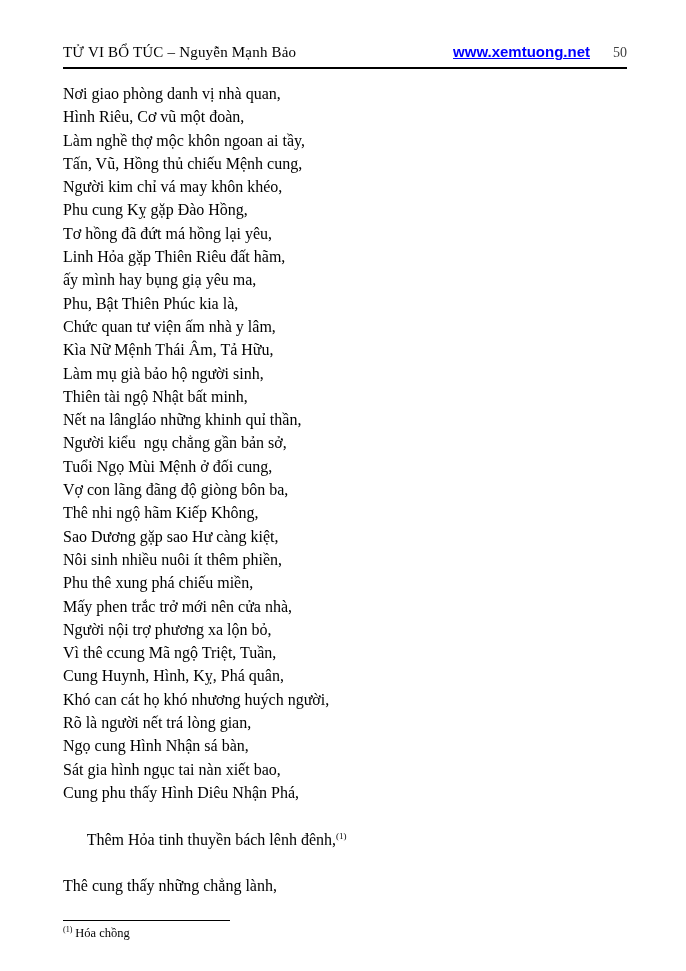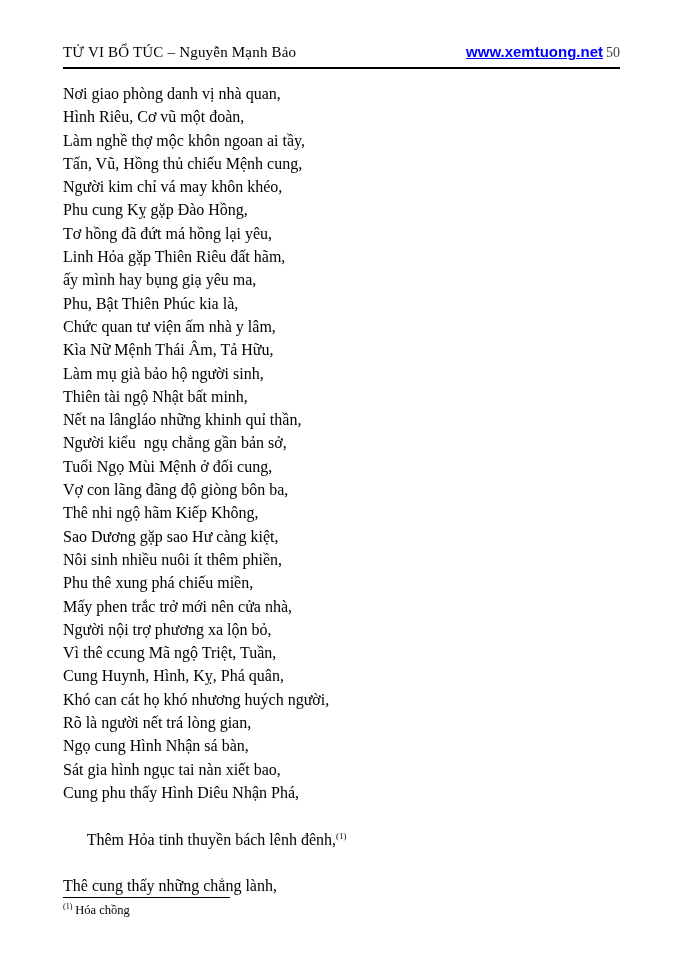--- a/index.html
+++ b/index.html
@@ -11,38 +11,38 @@
     width: 686px;
     height: 971px;
     font-family: "Liberation Serif", serif;
     color: #000000;
     position: relative;
     overflow: hidden;
   }
   .page {
     position: absolute;
     left: 63px;
-    right: 66px;
+    right: 59px;
     top: 0;
   }
   .header {
     padding-top: 43px;
     display: flex;
     justify-content: space-between;
     align-items: baseline;
   }
   .header-title {
     font-size: 15px;
     letter-spacing: 0.2px;
     white-space: pre;
   }
   .header-right {
     display: flex;
     align-items: baseline;
-    gap: 3px;
+    gap: 23px;
   }
   .website-link {
     font-family: "Liberation Sans", sans-serif;
     font-weight: bold;
     font-size: 15px;
     color: #0000ff;
     text-decoration: underline;
     cursor: pointer;
   }
   .page-number {
@@ -60,20 +60,21 @@
   .poem-line {
     font-size: 16px;
     line-height: 23.3px;
     white-space: pre;
   }
   .poem-line sup {
     font-size: 9px;
     line-height: 0;
   }
   .footnote-area {
+    margin-top: 23px;
   }
   .footnote-rule {
     width: 167px;
     border-bottom: 1.5px solid #000000;
     height: 0;
   }
   .footnote {
     margin-top: 5px;
     font-size: 12.5px;
   }

